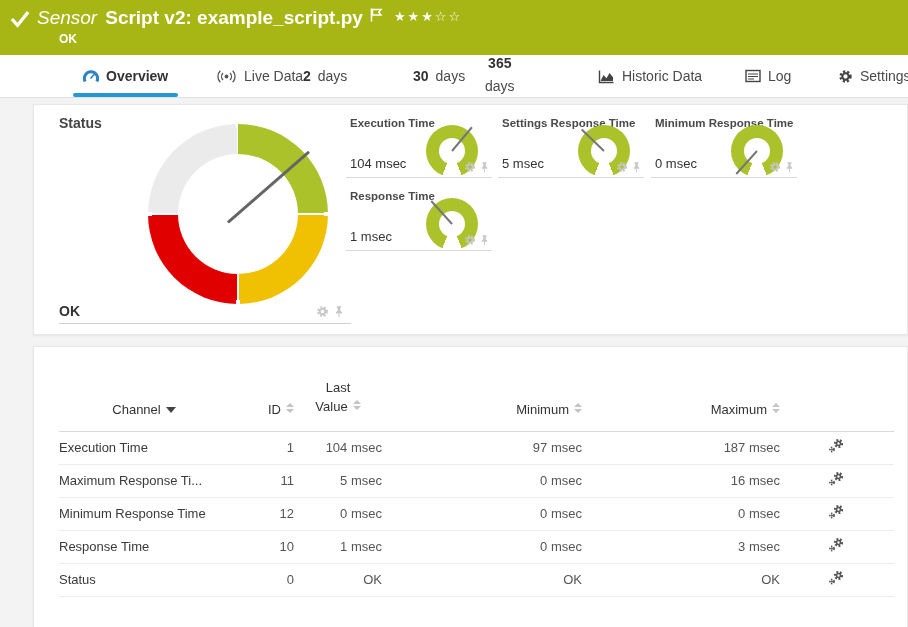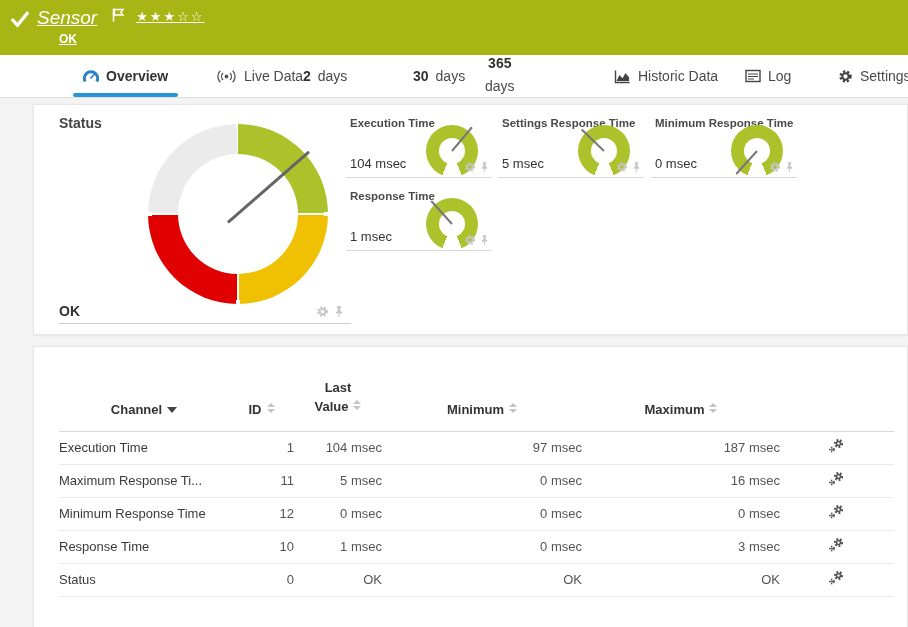--- a/index.html
+++ b/index.html
@@ -2,41 +2,41 @@
 <html style="--header-green: #a8b615; --g-green: #abc22b; --g-yellow: #f0c002; --g-red: #e00000; --g-gray: #ebebeb; --tab-blue: #2796d4;"><head>
 <meta charset="utf-8">
 <style>
   * { margin:0; padding:0; box-sizing:border-box; }
   html,body { width:908px; height:627px; overflow:hidden;
     font-family:"Liberation Sans", "DejaVu Sans", sans-serif;
     background:#f3f3f3; }
 
   
   .topbar{ height:55px; background:var(--header-green,#a8b615); color:#fff;
-    display:flex; align-items:flex-start; padding:7px 0 0 10px;text-decoration:underline; }
+    display:flex; align-items:flex-start; padding:7px 0 0 10px; }
   .check-wrap{ margin-top:3px; }
   .titles{ margin-left:7px; }
   .title-row{ display:flex; align-items:center; }
   .kind{ font-style:italic; font-weight:300; font-size:19px; margin-right:8px; }
   .sensor-title{ font-weight:bold; font-size:19px; }
   .flag-wrap{ margin:-6px 0 0 6px; }
   .stars{ margin:-4px 0 0 10px; font-size:13px; letter-spacing:2px;
     font-family:"DejaVu Sans", sans-serif; cursor:pointer; }
   .status-line{ font-size:12px; font-weight:bold; margin:3px 0 0 22px; }
 
   
   .tabs{ position:relative; height:43px; background:#fff; border-bottom:1px solid #e0e0e0; }
   .tab{ position:absolute; top:0; height:42px; display:flex; align-items:center;
     gap:7px; font-size:14px; color:#4a4a4a; padding:0 10px; cursor:pointer; white-space:nowrap; }
   .tab .num{ font-weight:bold; color:#333; }
   .tab.active{ color:#333; font-weight:bold; }
   .tab.active::after{ content:""; position:absolute; left:0; right:0; bottom:0;
     height:4px; background:var(--tab-blue,#2796d4); border-radius:2px; }
   .t-overview{left:73px;} .t-live{left:206px;} .t-d2{left:293px;} .t-d30{left:403px;}
-  .t-d365{left:475px;flex-direction:column;} .t-historic{left:604px;} .t-log{left:735px;} .t-settings{left:828px;}
+  .t-d365{left:475px;flex-direction:column;} .t-historic{left:588px;} .t-log{left:735px;} .t-settings{left:828px;}
 
   
   .content{ padding-top:6px; }
   .card{ position:relative; margin-left:33px; width:875px; background:#fff;
     border:1px solid #e7e7e7; box-shadow:0 1px 2px rgba(0,0,0,.06); }
   .card-gauges{ height:231px; }
   .card-table{ margin-top:11px; height:300px; }
 
   
   .status-panel{ position:absolute; left:25px; top:10px; width:292px; height:209px;
@@ -76,23 +76,23 @@
     background:#777; z-index:3; transform-origin:50% 100%; }
   .mini-value{ position:absolute; left:4px; bottom:6px; font-size:13px; color:#333; }
   .mini-icons{ position:absolute; right:2px; bottom:4px; display:flex; gap:3px; color:#c6c6c6; }
   .mini-icons .ic{ cursor:pointer; }
 
   
   table{ border-collapse:collapse; table-layout:fixed; width:835px; margin:28px 15px 0 25px;
     font-size:13px; color:#444; }
   col.c-channel{ width:170px; } col.c-id{ width:65px; } col.c-last{ width:88px; }
   col.c-min{ width:200px; } col.c-max{ width:198px; } col.c-actions{ width:114px; }
-  th{ font-weight:bold; color:#333; padding:4px 0 14px 0; vertical-align:bottom; cursor:pointer; }
+  th{ font-weight:normal; color:#333; padding:4px 0 14px 0; vertical-align:bottom; cursor:pointer; }
   th.h-channel{ text-align:center; }
-  th.h-id, th.h-min, th.h-max{ text-align:center; }
+  th.h-id, th.h-min, th.h-max{ text-align:right; }
   th.h-last{ text-align:center; line-height:1.45; }
   th.h-actions{ cursor:default; }
   thead tr{ border-bottom:1px solid #d9d9d9; }
   tbody tr{ border-bottom:1px solid #ececec; height:33px; cursor:pointer; }
   td{ padding:0; }
   td.d-channel{ text-align:left; color:#3a3a3a; overflow:hidden; white-space:nowrap; }
   td.d-id, td.d-last, td.d-min, td.d-max{ text-align:right; color:#555; }
   td.d-actions{ text-align:left; padding-left:48px; color:#555; }
   .gears-btn{ cursor:pointer; display:inline-block; }
 
@@ -114,20 +114,21 @@
 
 <header class="topbar">
   <span class="check-wrap ic">
     <svg width="20" height="18" viewBox="0 0 16 14">
         <path d="M1.5 7l4.5 5L14.5 1.5" stroke="#fff" stroke-width="2.6" fill="none"></path>
       </svg>
   </span>
   <div class="titles">
     <div class="title-row">
       <span class="kind">Sensor</span>
+      <span class="sensor-title">Script v2: example_script.py</span>
       <span class="flag-wrap ic">
         <svg width="15" height="16" viewBox="0 0 15 16">
           <path d="M2.5 1.5v13" stroke="#fff" stroke-width="1.6" fill="none"></path>
           <path d="M3.5 2.5h8.5l-2.3 2.7 2.3 2.8H3.5z" fill="none" stroke="#fff" stroke-width="1.4"></path>
         </svg>
       </span>
       <span class="stars"><span>★★★</span><span>☆☆</span></span>
     </div>
     <div class="status-line">OK</div>
   </div>

